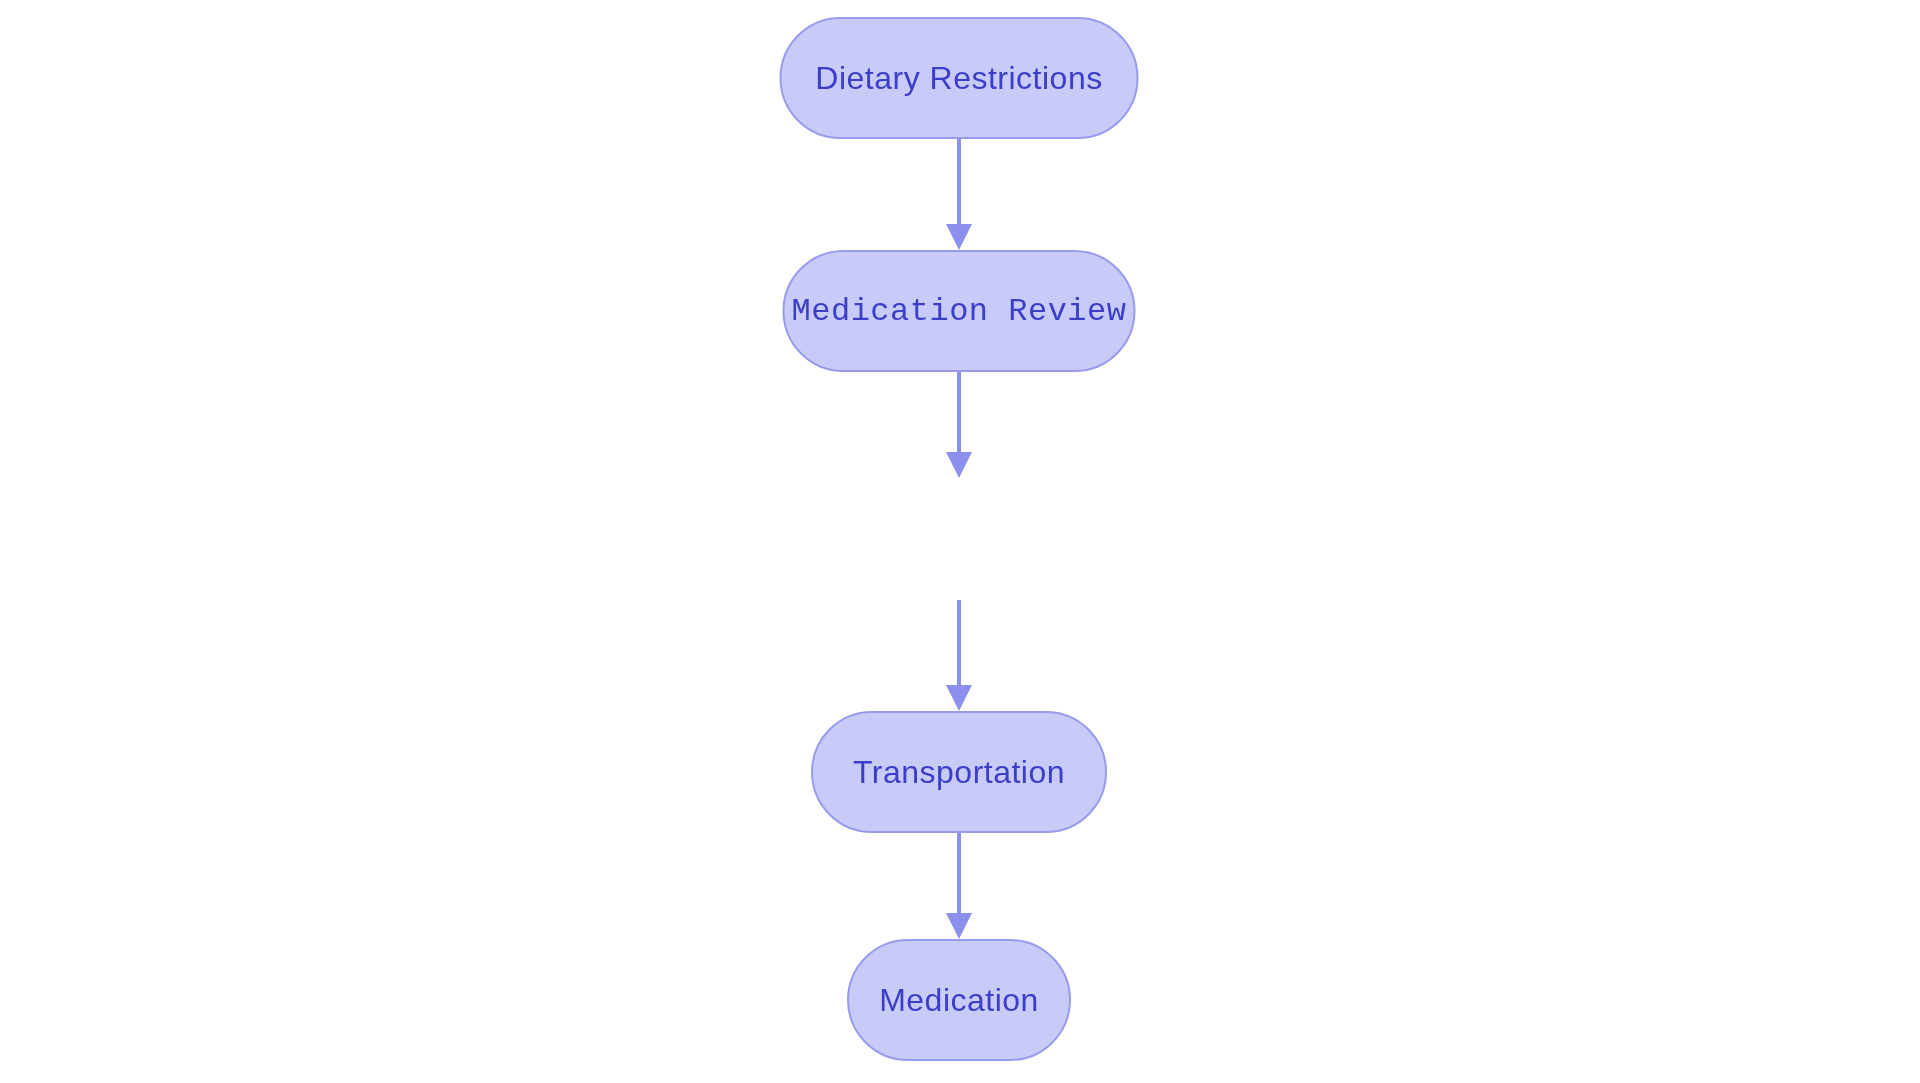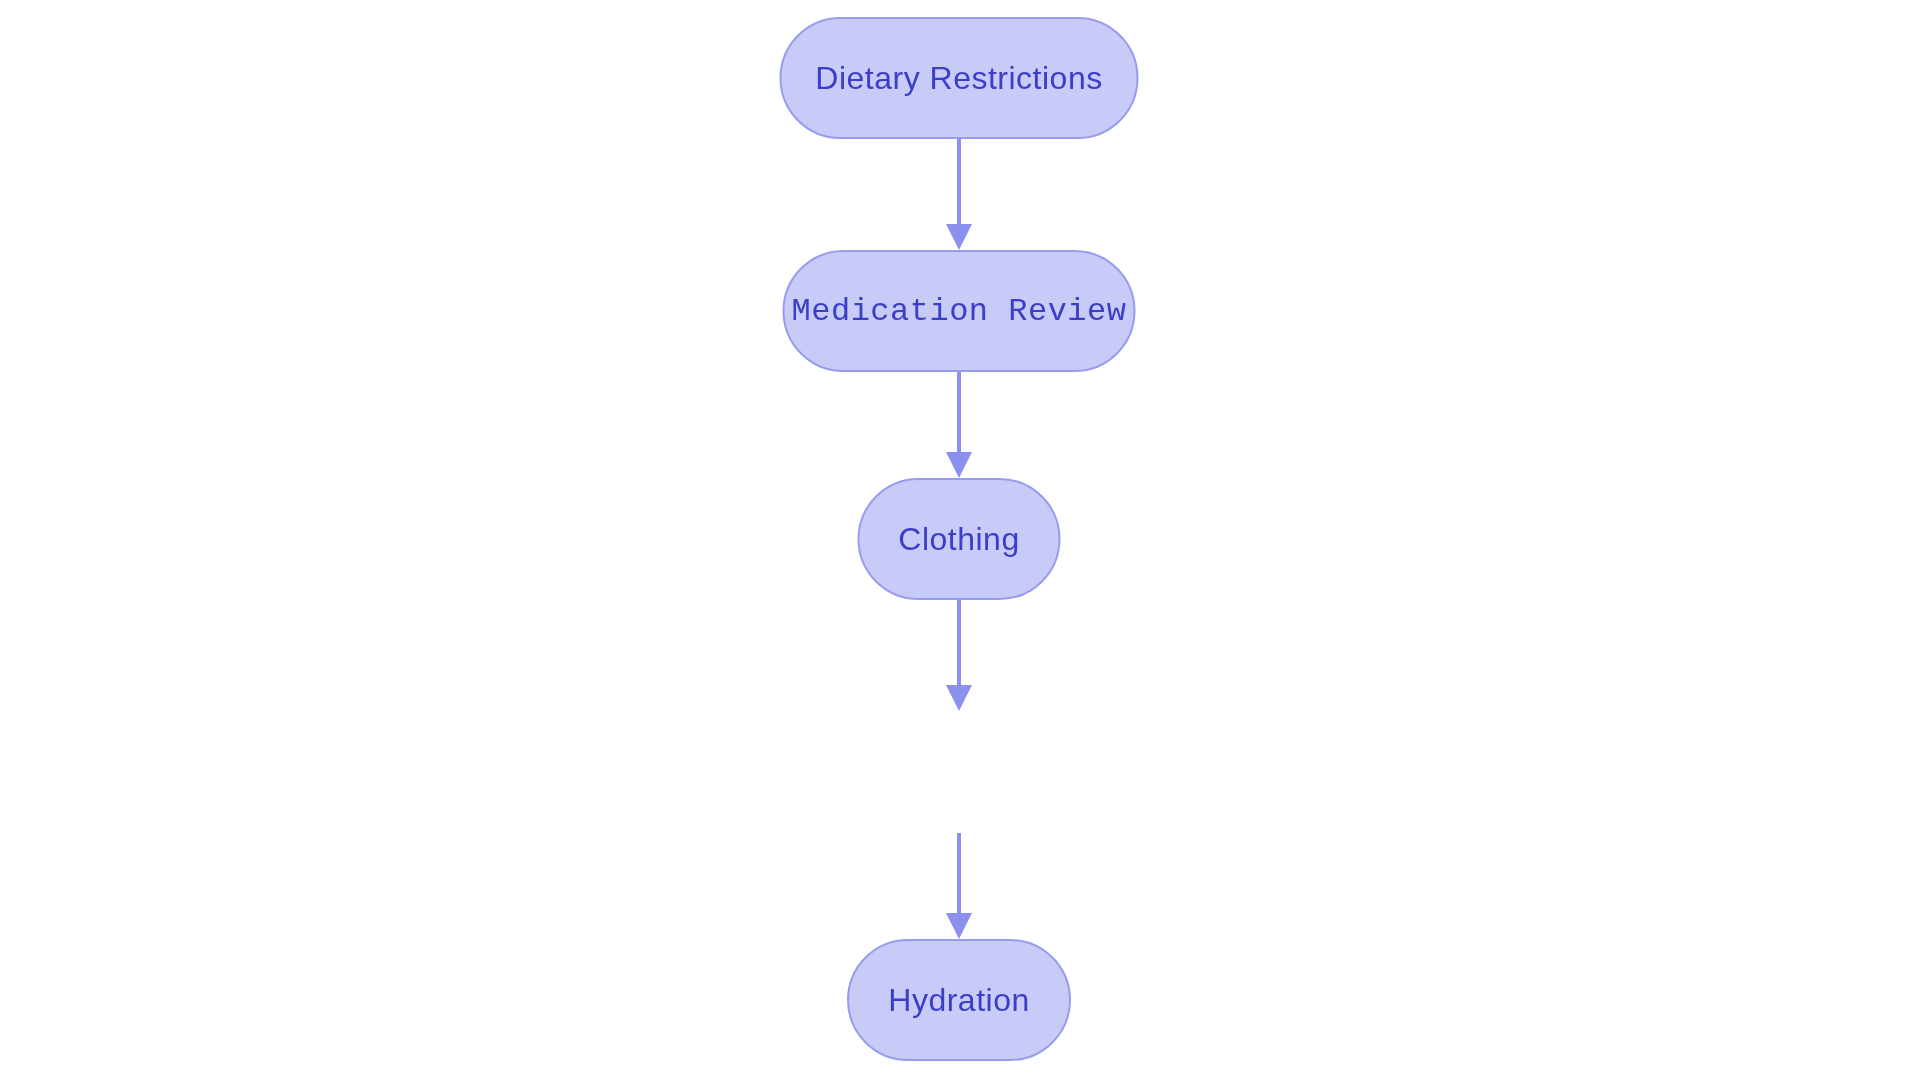--- a/index.html
+++ b/index.html
@@ -87,32 +87,32 @@
 
   <div class="node node-2">
     <span>Medication Review</span>
   </div>
 
   <div class="arrow arrow-2">
     <div class="arrow-line"></div>
     <div class="arrow-head"></div>
   </div>
 
-  <div class="node node-3">
-    <span>Clothing</span>
-  </div>
 
   <div class="arrow arrow-3">
     <div class="arrow-line"></div>
     <div class="arrow-head"></div>
   </div>
 
+  <div class="node node-4">
+    <span>Transportation</span>
+  </div>
 
   <div class="arrow arrow-4">
     <div class="arrow-line"></div>
     <div class="arrow-head"></div>
   </div>
 
   <div class="node node-5">
-    <span>Hydration</span>
+    <span>Medication</span>
   </div>
 
 </div>
 
 </body></html>

